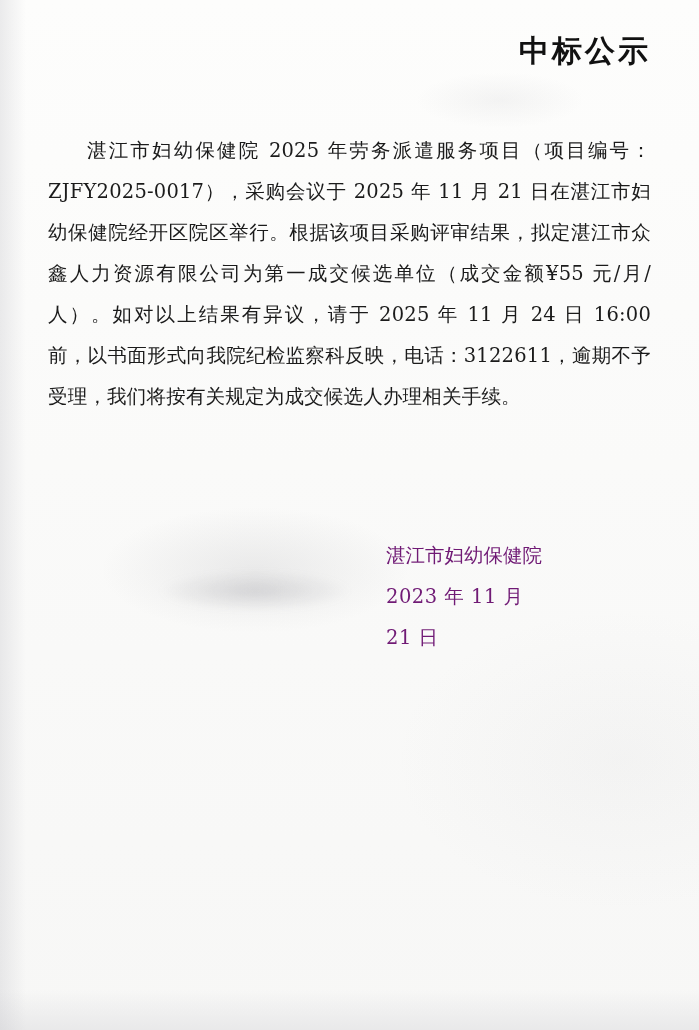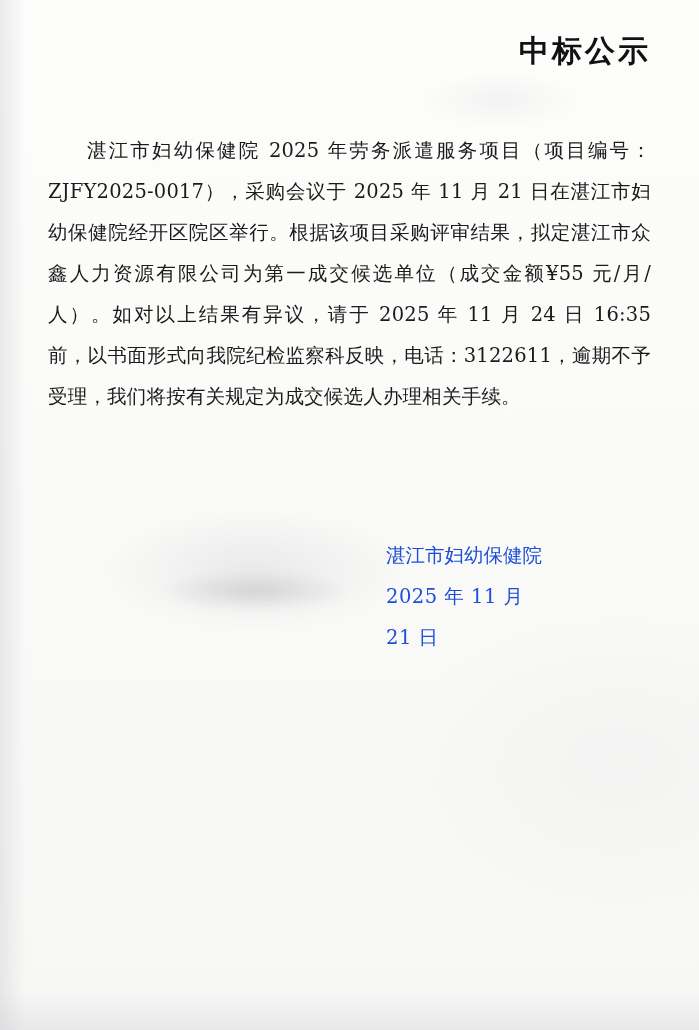--- a/index.html
+++ b/index.html
@@ -60,21 +60,21 @@
     margin: 0;
     text-indent: 2em;
   }
 
   .signature {
     margin-top: 118px;
     margin-right: 96px;
     text-align: left;
     font-size: 19.5px;
     line-height: 41px;
-    color: #1d4ed8;
+    color: #701a75;
   }
   .signature .sig-line {
     padding-left: 338px;
   }
   .signature .sig-line.date {
     padding-left: 338px;
     letter-spacing: 0.5px;
   }
 
   
@@ -106,25 +106,25 @@
 </head>
 <body>
 
 <div class="paper"></div>
 
 <div class="doc">
 
   <h1 class="doc-title">中标公示</h1>
 
   <div class="body-block">
-    <p>湛江市妇幼保健院 2025 年劳务派遣服务项目（项目编号：ZJFY2025-0017），采购会议于 2025 年 11 月 21 日在湛江市妇幼保健院经开区院区举行。根据该项目采购评审结果，拟定湛江市众鑫人力资源有限公司为第一成交候选单位（成交金额¥55 元/月/人）。如对以上结果有异议，请于 2025 年 11 月 24 日 16:35 前，以书面形式向我院纪检监察科反映，电话：3122611，逾期不予受理，我们将按有关规定为成交候选人办理相关手续。</p>
+    <p>湛江市妇幼保健院 2025 年劳务派遣服务项目（项目编号：ZJFY2025-0017），采购会议于 2025 年 11 月 21 日在湛江市妇幼保健院经开区院区举行。根据该项目采购评审结果，拟定湛江市众鑫人力资源有限公司为第一成交候选单位（成交金额¥55 元/月/人）。如对以上结果有异议，请于 2025 年 11 月 24 日 16:00 前，以书面形式向我院纪检监察科反映，电话：3122611，逾期不予受理，我们将按有关规定为成交候选人办理相关手续。</p>
   </div>
 
   <div class="signature">
     <div class="sig-line">湛江市妇幼保健院</div>
-    <div class="sig-line date">2025 年 11 月 21 日</div>
+    <div class="sig-line date">2023 年 11 月 21 日</div>
   </div>
 
   <div class="smudge"></div>
 </div>
 
 <div class="edge-shadow-left"></div>
 <div class="edge-shadow-bottom"></div>
 
 </body></html>

